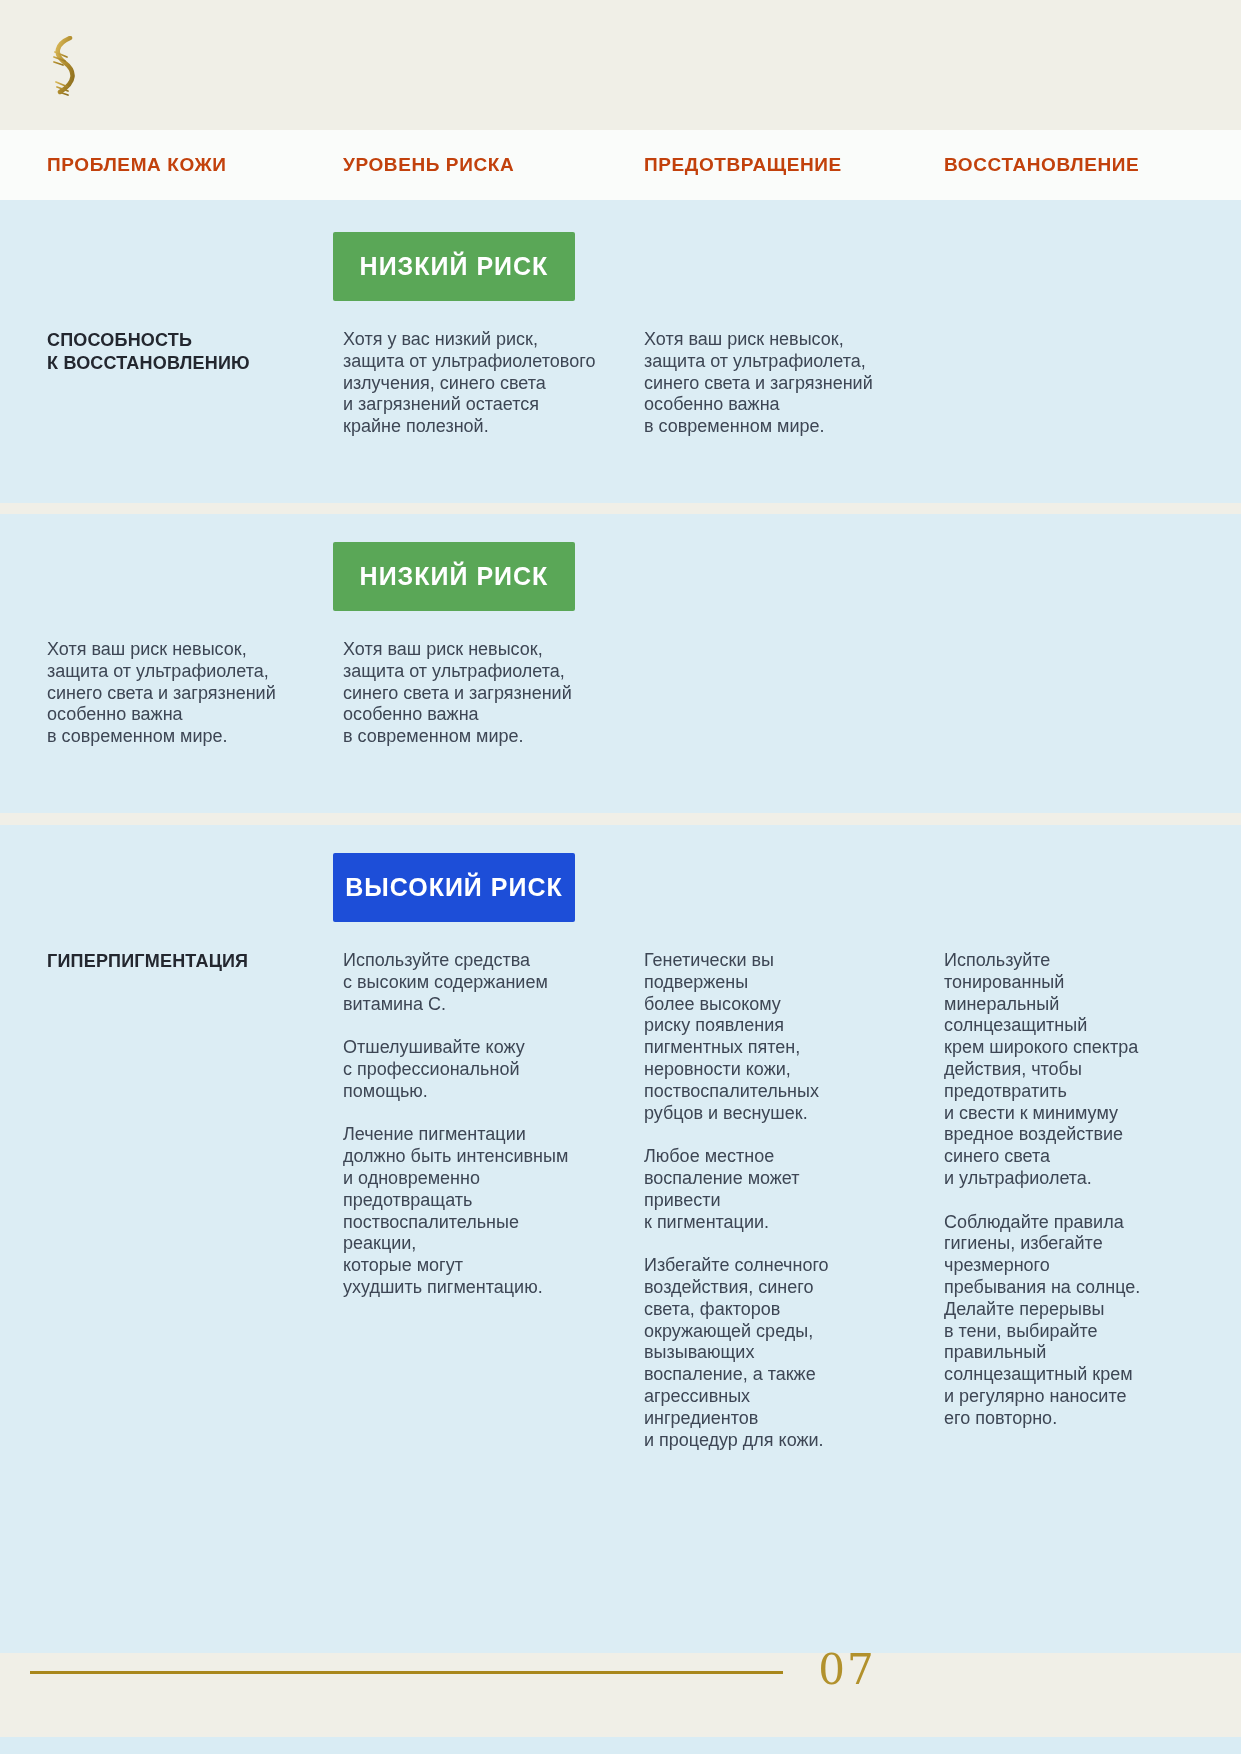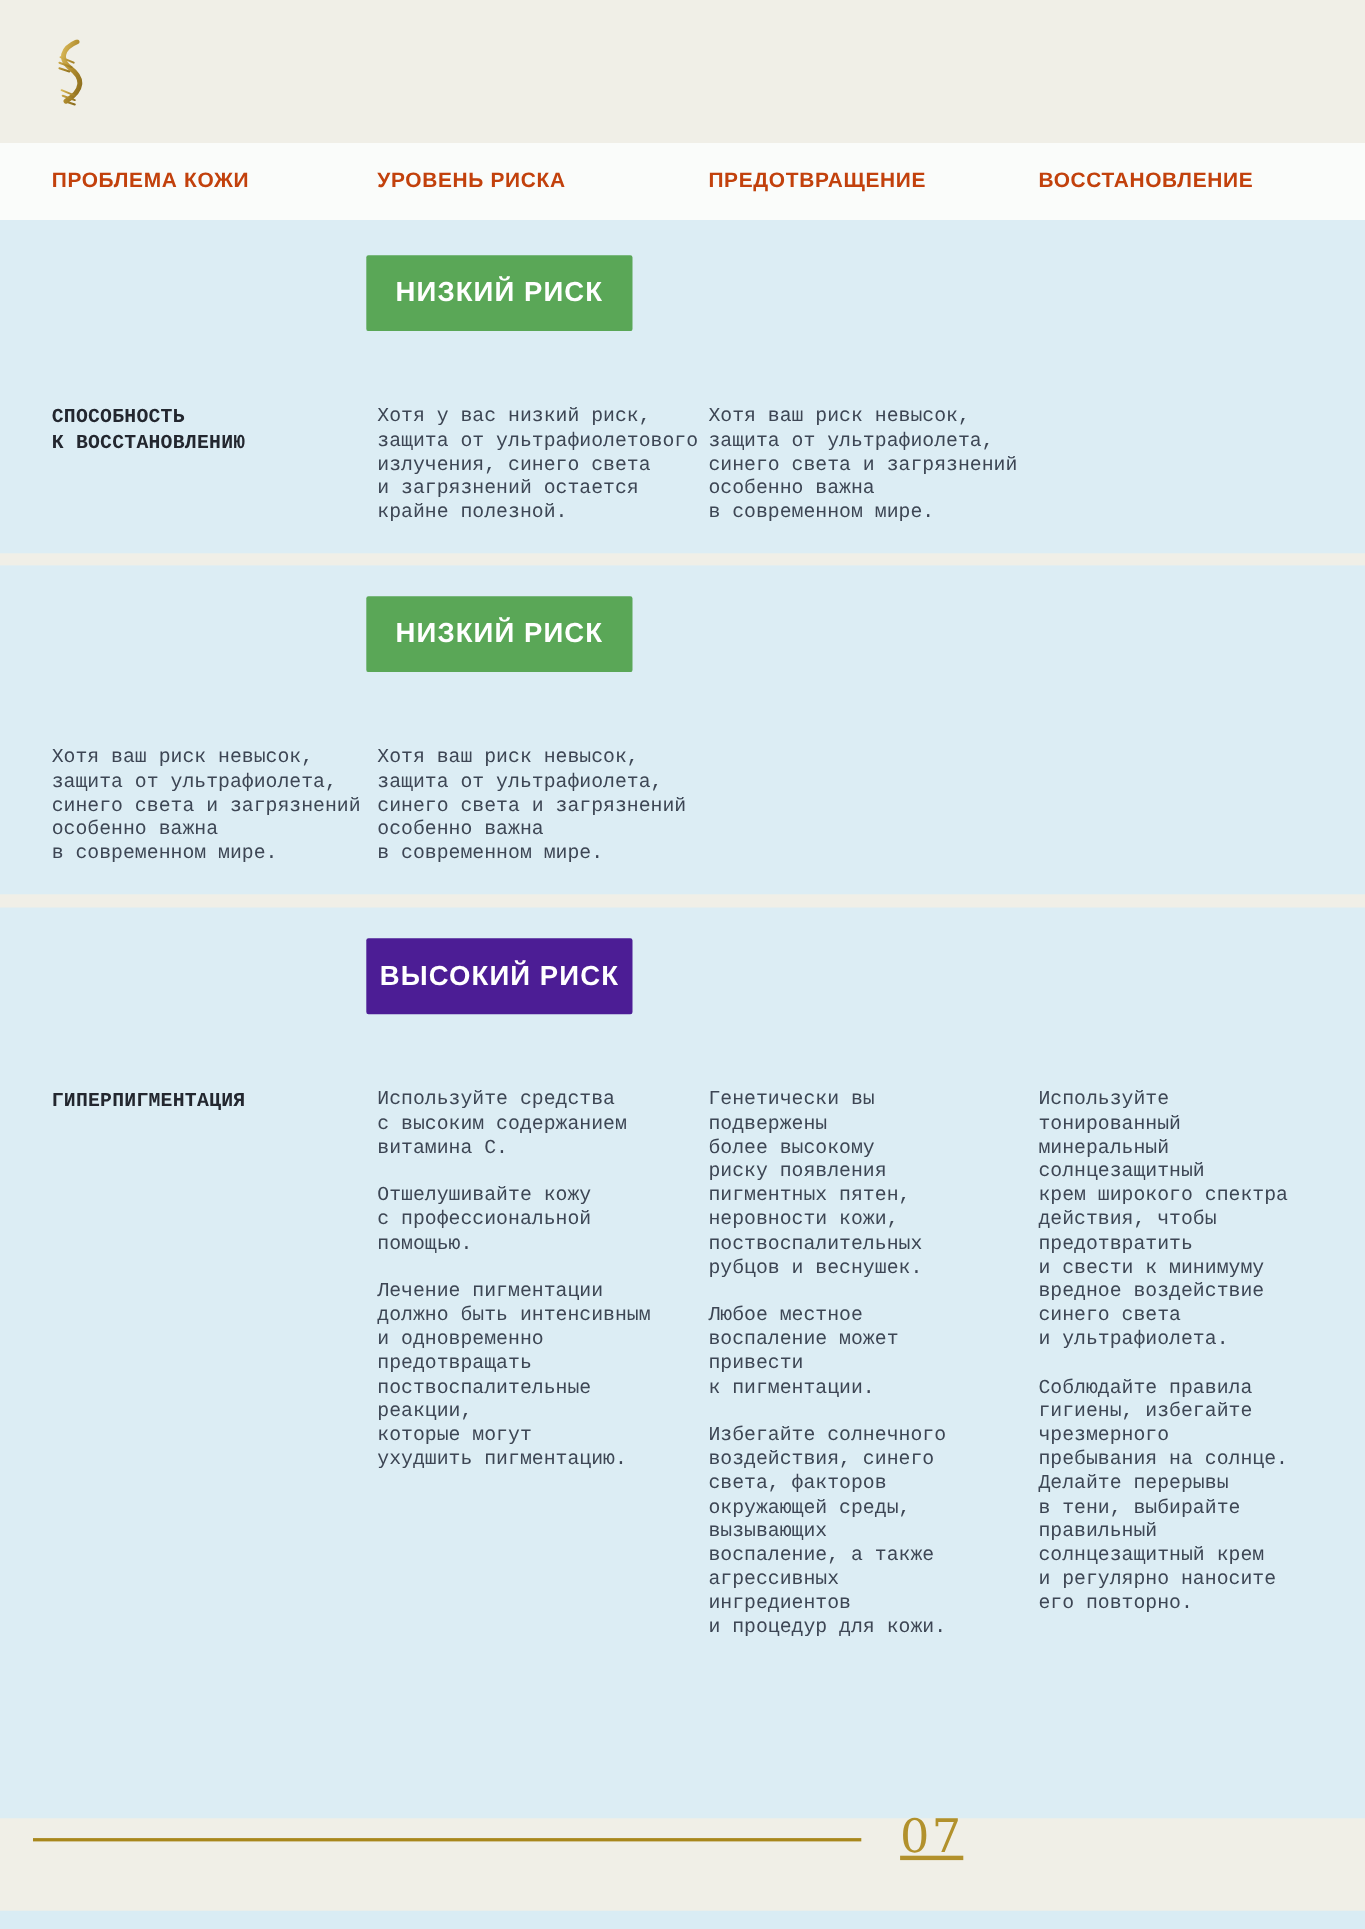--- a/index.html
+++ b/index.html
@@ -46,23 +46,22 @@
     border-radius:2px;
     color:#ffffff;
     font-size:25px; font-weight:bold; letter-spacing:1px;
     white-space:nowrap;
   }
 
   .content-grid{
     display:grid;
     grid-template-columns:296px 301px 300px 1fr;
     padding-left:47px; padding-right:42px;
-    margin-top:68px;
+    margin-top:28px;
     align-items:start;
-    font-family:Liberation Mono, monospace;
   }
   .cell-title{
     font-size:18px; font-weight:bold; color:#23272f;
     line-height:22.5px; letter-spacing:0.2px;
     white-space:pre-line;
   }
   .cell-text{
     font-size:18px; color:#3d4654;
     line-height:21.8px;
     white-space:pre-line;
@@ -72,21 +71,21 @@
   .footer{ position:relative; height:101px; }
   .gold-line{
     position:absolute; left:30px; top:18px;
     width:753px; height:3px; background:#a8871c;
   }
   .page-number{
     position:absolute; left:812px; top:-8px;
     width:70px; text-align:center;
     font-family:"DejaVu Serif", serif;
     font-size:42px; font-weight:normal;
-    color:#b2912c; letter-spacing:2px;text-decoration:underline;
+    color:#b2912c; letter-spacing:2px;
   }
   .bottom-strip{
     position:absolute; left:0; bottom:0;
     width:100%; height:17px; background:#d9ecf4;
   }
 </style>
 </head>
 <body>
 
 <div class="page">
@@ -148,21 +147,21 @@
 защита от ультрафиолета,
 синего света и загрязнений
 особенно важна
 в современном мире.</div>
       <div class="cell-text"></div>
     </div>
   </div>
 
   <div class="section sec3">
     <div class="badge-row">
-      <div class="badge" style="background: #4c1d95;">ВЫСОКИЙ РИСК</div>
+      <div class="badge" style="background: #1d4ed8;">ВЫСОКИЙ РИСК</div>
     </div>
     <div class="content-grid">
       <div class="cell-title">ГИПЕРПИГМЕНТАЦИЯ</div>
       <div class="cell-text">Используйте средства
 с высоким содержанием
 витамина С.
 
 Отшелушивайте кожу
 с профессиональной
 помощью.

